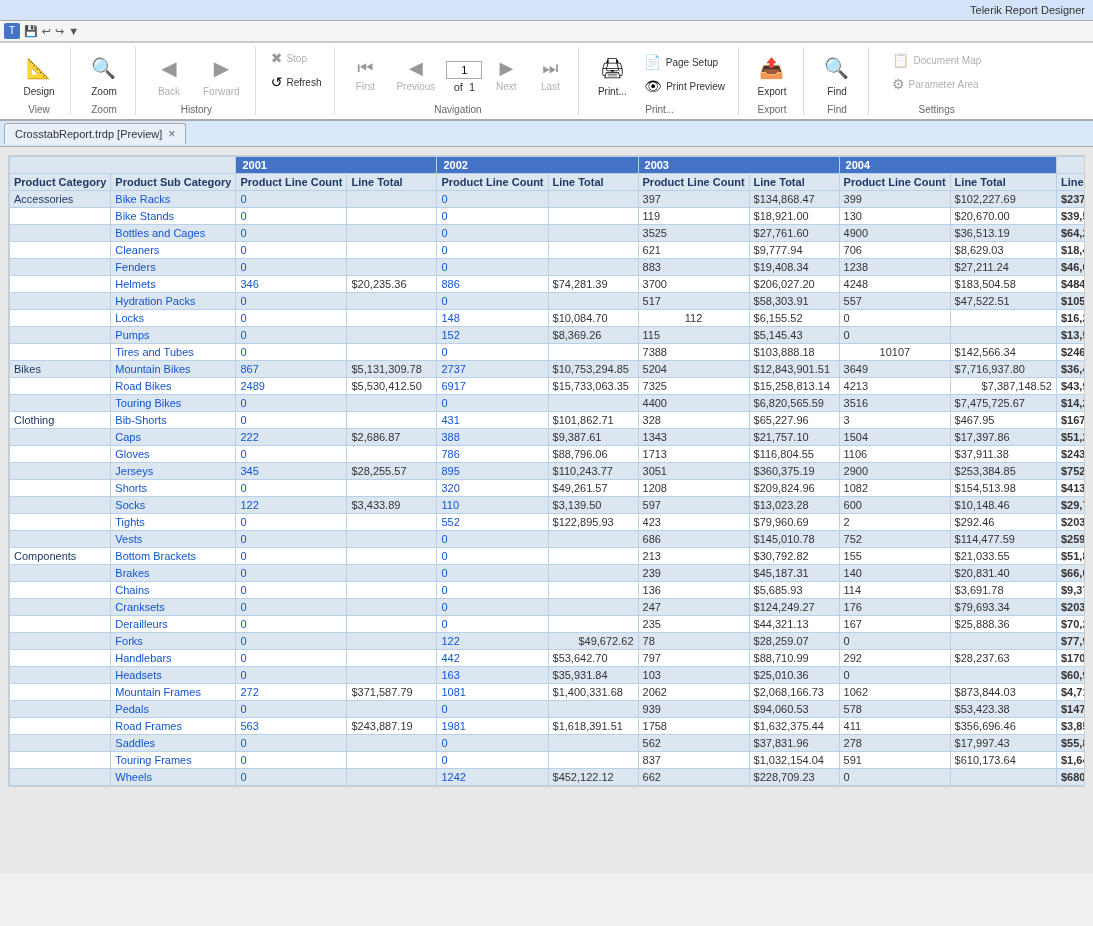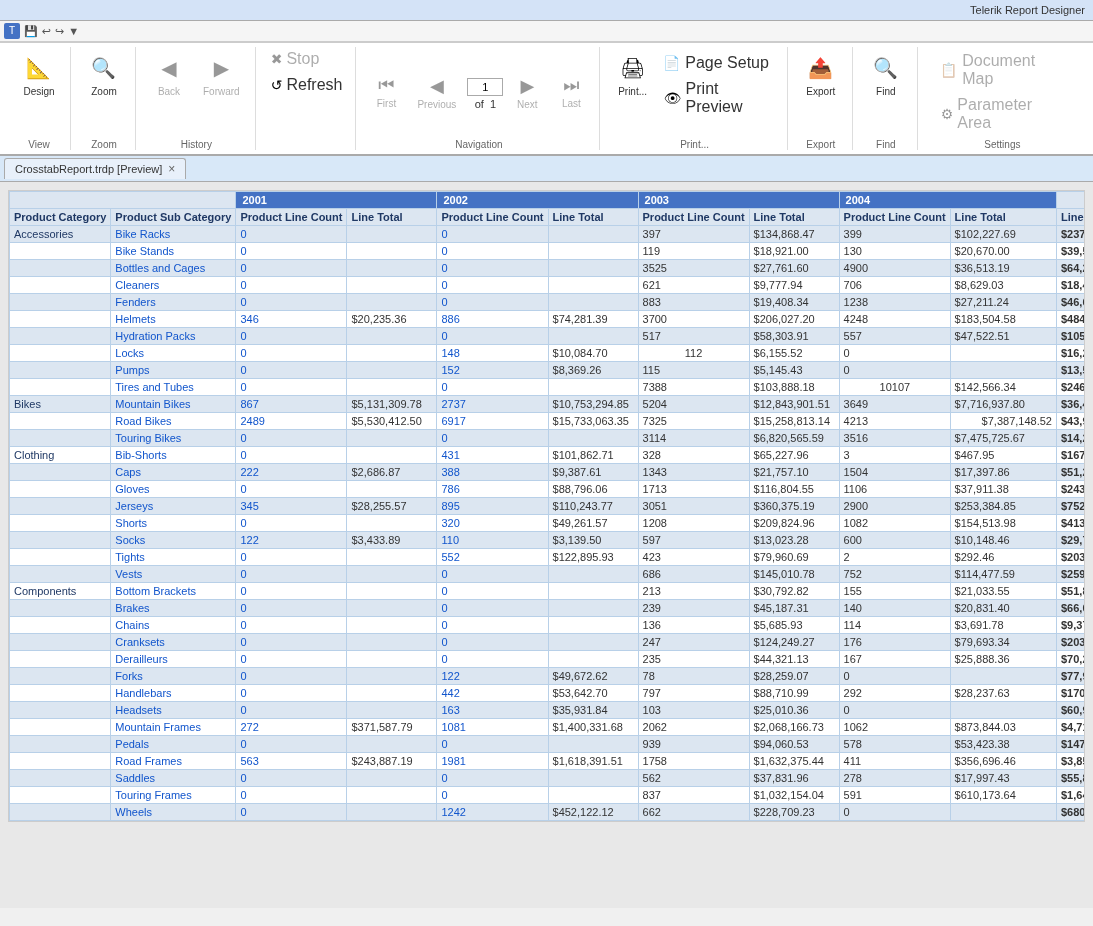--- a/index.html
+++ b/index.html
@@ -127,21 +127,21 @@
       cursor: pointer;
       border: 1px solid transparent;
       border-radius: 3px;
       gap: 4px;
       background: transparent;
       min-width: 60px;
     }
     .ribbon-btn-small.disabled { opacity: 0.4; cursor: default; }
 
     .ribbon-btn-small-icon { font-size: 14px; }
-    .ribbon-btn-small-label { font-size: 16px; color: #333; }
+    .ribbon-btn-small-label { font-size: 10px; color: #333; }
 
     .nav-input-group {
       display: flex;
       flex-direction: column;
       align-items: center;
       gap: 2px;
     }
     .nav-input {
       width: 36px;
       text-align: center;
@@ -591,21 +591,21 @@
             <td class="money-cell" style="color: rgb(51, 51, 51); padding-left: 31px;">$7,387,148.52</td>
             <td class="grand-total-cell" style="color: rgb(51, 51, 51); font-weight: bold;">$43,909,437.51</td>
           </tr>
           <tr style="background: rgb(220, 230, 241);">
             <td class="category-cell" style="color: rgb(31, 56, 100); font-weight: normal;"></td>
             <td class="subcategory-cell" style="color: rgb(17, 85, 204);">Touring Bikes</td>
             <td class="num-cell" style="color: rgb(17, 85, 204);">0</td>
             <td class="money-cell" style="color: rgb(51, 51, 51);"></td>
             <td class="num-cell" style="color: rgb(17, 85, 204);">0</td>
             <td class="money-cell" style="color: rgb(51, 51, 51);"></td>
-            <td class="num-cell" style="color: rgb(51, 51, 51);">3114</td>
+            <td class="num-cell" style="color: rgb(51, 51, 51);">4400</td>
             <td class="money-cell" style="color: rgb(51, 51, 51);">$6,820,565.59</td>
             <td class="num-cell" style="color: rgb(51, 51, 51);">3516</td>
             <td class="money-cell" style="color: rgb(51, 51, 51);">$7,475,725.67</td>
             <td class="grand-total-cell" style="color: rgb(51, 51, 51); font-weight: bold;">$14,296,291.26</td>
           </tr>
           <tr style="background: white;">
             <td class="category-cell" style="color: rgb(31, 56, 100); font-weight: normal;">Clothing</td>
             <td class="subcategory-cell" style="color: rgb(17, 85, 204);">Bib-Shorts</td>
             <td class="num-cell" style="color: rgb(17, 85, 204);">0</td>
             <td class="money-cell" style="color: rgb(51, 51, 51);"></td>
@@ -772,21 +772,21 @@
             <td class="num-cell" style="color: rgb(51, 51, 51);">167</td>
             <td class="money-cell" style="color: rgb(51, 51, 51);">$25,888.36</td>
             <td class="grand-total-cell" style="color: rgb(51, 51, 51); font-weight: bold;">$70,209.50</td>
           </tr>
           <tr style="background: rgb(220, 230, 241);">
             <td class="category-cell" style="color: rgb(31, 56, 100); font-weight: normal;"></td>
             <td class="subcategory-cell" style="color: rgb(17, 85, 204);">Forks</td>
             <td class="num-cell" style="color: rgb(17, 85, 204);">0</td>
             <td class="money-cell" style="color: rgb(51, 51, 51);"></td>
             <td class="num-cell" style="color: rgb(17, 85, 204);">122</td>
-            <td class="money-cell" style="color: rgb(51, 51, 51);">$49,672.62</td>
+            <td class="money-cell" style="color: rgb(51, 51, 51); text-align: right;">$49,672.62</td>
             <td class="num-cell" style="color: rgb(51, 51, 51);">78</td>
             <td class="money-cell" style="color: rgb(51, 51, 51);">$28,259.07</td>
             <td class="num-cell" style="color: rgb(51, 51, 51);">0</td>
             <td class="money-cell" style="color: rgb(51, 51, 51);"></td>
             <td class="grand-total-cell" style="color: rgb(51, 51, 51); font-weight: bold;">$77,931.69</td>
           </tr>
           <tr style="background: white;">
             <td class="category-cell" style="color: rgb(31, 56, 100); font-weight: normal;"></td>
             <td class="subcategory-cell" style="color: rgb(17, 85, 204);">Handlebars</td>
             <td class="num-cell" style="color: rgb(17, 85, 204);">0</td>

